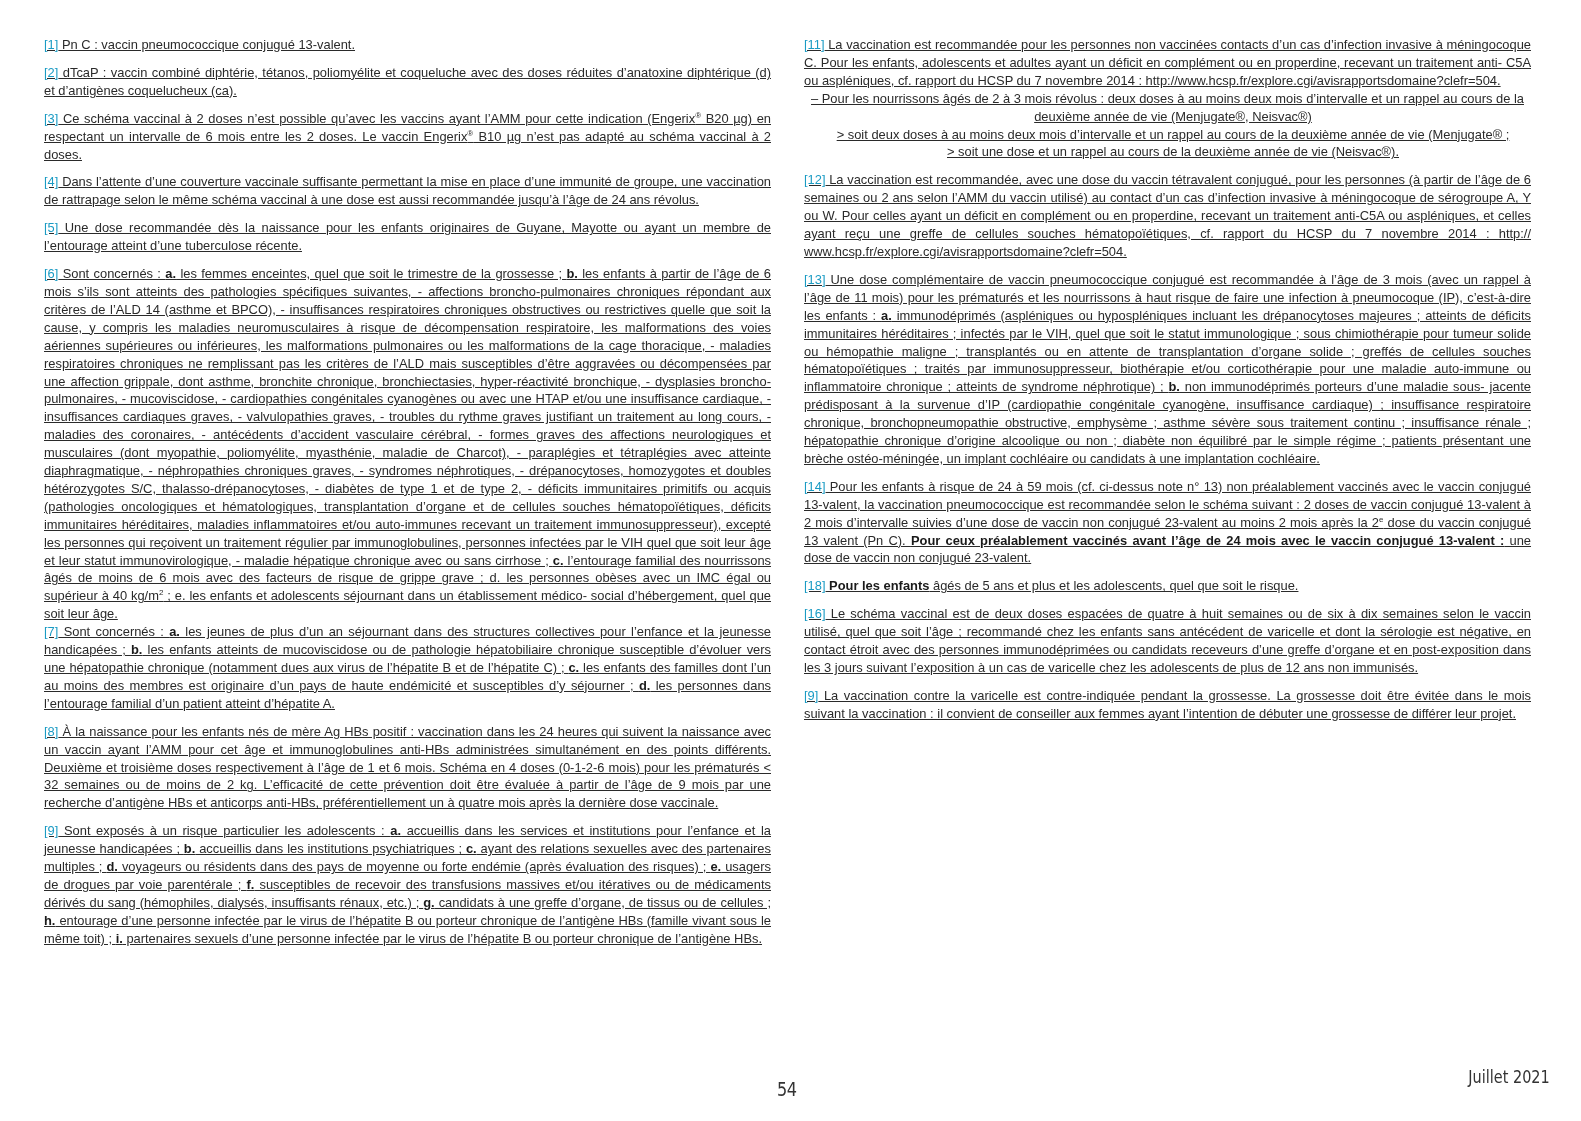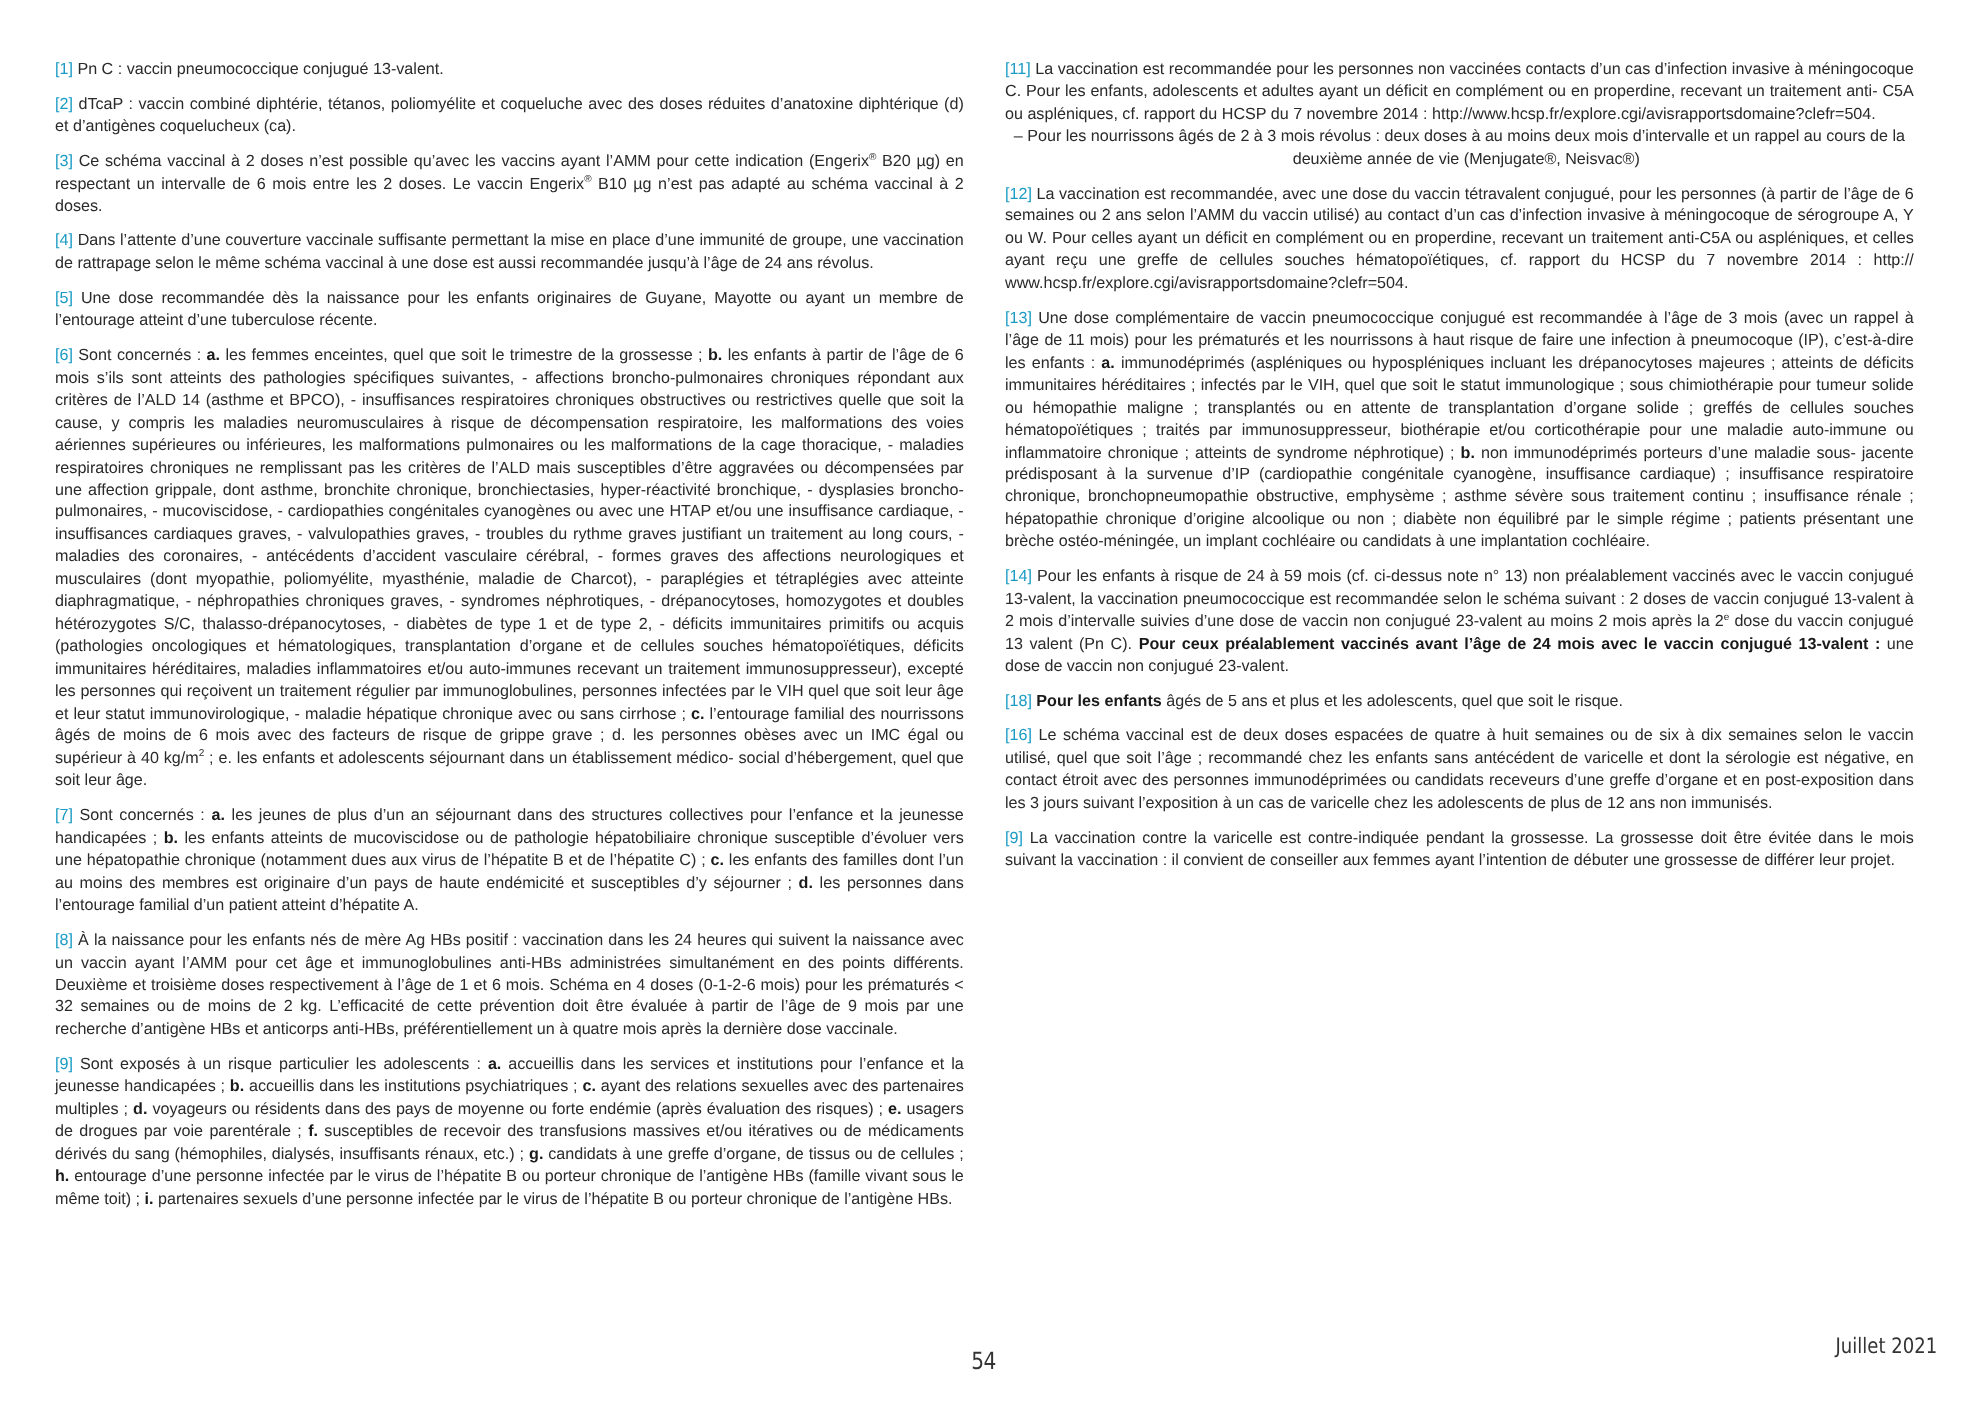--- a/index.html
+++ b/index.html
@@ -3,21 +3,21 @@
 <meta charset="utf-8">
 <style>
   html, body { margin: 0; padding: 0; }
   body {
     width: 1581px; height: 1121px; background: #ffffff; position: relative; overflow: hidden;
     font-family: "Liberation Sans", sans-serif; color: #2a2a2a;
   }
   .col { position: absolute; top: 36px; width: 727px; font-size: 12.9px; line-height: 17.9px; text-align: justify; }
   .col-left { left: 44px; }
   .col-right { left: 804px; }
-  .note { margin: 10px 0 10px 0; }
+  .note { margin: 0 0 10px 0; text-decoration: underline; }
   .note.tight { margin-bottom: 0; }
   .num { color: #1a9bc4; }
   b { font-weight: bold; color: #1a1a1a; }
   sup { font-size: 8px; line-height: 0; vertical-align: super; }
   .sub-item { margin: 0; text-align: center; }
   .dash { padding-left: 11px; text-indent: -11px; }
   .gt { padding-left: 11px; }
   .footer-page { position: absolute; left: 777px; top: 1078px; font-size: 19px; color: #333; font-family: "DejaVu Sans", sans-serif; letter-spacing: -0.5px; transform: scaleX(0.85); transform-origin: left; }
   .footer-date { position: absolute; right: 31px; top: 1067px; font-size: 17px; color: #333; font-family: "DejaVu Sans", sans-serif; transform: scaleX(0.85); transform-origin: right; }
 </style>
@@ -42,20 +42,22 @@
   <p class="note"><span class="num">[8]</span><span> À la naissance pour les enfants nés de mère Ag HBs positif : vaccination dans les 24 heures qui suivent la naissance avec un vaccin ayant l’AMM pour cet âge et immunoglobulines anti-HBs administrées simultanément en des points différents. Deuxième et troisième doses respectivement à l’âge de 1 et 6 mois. Schéma en 4 doses (0-1-2-6 mois) pour les prématurés &lt; 32 semaines ou de moins de 2 kg. L’efficacité de cette prévention doit être évaluée à partir de l’âge de 9 mois par une recherche d’antigène HBs et anticorps anti-HBs, préférentiellement un à quatre mois après la dernière dose vaccinale.</span></p>
 
   <p class="note"><span class="num">[9]</span><span> Sont exposés à un risque particulier les adolescents : </span><b>a.</b><span> accueillis dans les services et institutions pour l’enfance et la jeunesse handicapées ; </span><b>b.</b><span> accueillis dans les institutions psychiatriques ; </span><b>c.</b><span> ayant des relations sexuelles avec des partenaires multiples ; </span><b>d.</b><span> voyageurs ou résidents dans des pays de moyenne ou forte endémie (après évaluation des risques) ; </span><b>e.</b><span> usagers de drogues par voie parentérale ; </span><b>f.</b><span> susceptibles de recevoir des transfusions massives et/ou itératives ou de médicaments dérivés du sang (hémophiles, dialysés, insuffisants rénaux, etc.) ; </span><b>g.</b><span> candidats à une greffe d’organe, de tissus ou de cellules ; </span><b>h.</b><span> entourage d’une personne infectée par le virus de l’hépatite B ou porteur chronique de l’antigène HBs (famille vivant sous le même toit) ; </span><b>i.</b><span> partenaires sexuels d’une personne infectée par le virus de l’hépatite B ou porteur chronique de l’antigène HBs.</span></p>
 </div>
 
 <div class="col col-right">
 
   <div class="note">
     <p class="sub-item" style="text-align:justify"><span class="num">[11]</span><span> La vaccination est recommandée pour les personnes non vaccinées contacts d’un cas d’infection invasive à méningocoque C. Pour les enfants, adolescents et adultes ayant un déficit en complément ou en properdine, recevant un traitement anti- C5A ou aspléniques, cf. rapport du HCSP du 7 novembre 2014 : http://www.hcsp.fr/explore.cgi/avisrapportsdomaine?clefr=504.</span></p>
     <p class="sub-item dash">– Pour les nourrissons âgés de 2 à 3 mois révolus : deux doses à au moins deux mois d’intervalle et un rappel au cours de la deuxième année de vie (Menjugate®, Neisvac®)</p>
+    <p class="sub-item gt">&gt; soit deux doses à au moins deux mois d’intervalle et un rappel au cours de la deuxième année de vie (Menjugate® ;</p>
+    <p class="sub-item gt">&gt; soit une dose et un rappel au cours de la deuxième année de vie (Neisvac®).</p>
   </div>
 
   <p class="note"><span class="num">[12]</span><span> La vaccination est recommandée, avec une dose du vaccin tétravalent conjugué, pour les personnes (à partir de l’âge de 6 semaines ou 2 ans selon l’AMM du vaccin utilisé) au contact d’un cas d’infection invasive à méningocoque de sérogroupe A, Y ou W. Pour celles ayant un déficit en complément ou en properdine, recevant un traitement anti-C5A ou aspléniques, et celles ayant reçu une greffe de cellules souches hématopoïétiques, cf. rapport du HCSP du 7 novembre 2014 : http:// www.hcsp.fr/explore.cgi/avisrapportsdomaine?clefr=504.</span></p>
 
   <p class="note"><span class="num">[13]</span><span> Une dose complémentaire de vaccin pneumococcique conjugué est recommandée à l’âge de 3 mois (avec un rappel à l’âge de 11 mois) pour les prématurés et les nourrissons à haut risque de faire une infection à pneumocoque (IP), c’est-à-dire les enfants : </span><b>a.</b><span> immunodéprimés (aspléniques ou hypospléniques incluant les drépanocytoses majeures ; atteints de déficits immunitaires héréditaires ; infectés par le VIH, quel que soit le statut immunologique ; sous chimiothérapie pour tumeur solide ou hémopathie maligne ; transplantés ou en attente de transplantation d’organe solide ; greffés de cellules souches hématopoïétiques ; traités par immunosuppresseur, biothérapie et/ou corticothérapie pour une maladie auto-immune ou inflammatoire chronique ; atteints de syndrome néphrotique) ; </span><b>b.</b><span> non immunodéprimés porteurs d’une maladie sous- jacente prédisposant à la survenue d’IP (cardiopathie congénitale cyanogène, insuffisance cardiaque) ; insuffisance respiratoire chronique, bronchopneumopathie obstructive, emphysème ; asthme sévère sous traitement continu ; insuffisance rénale ; hépatopathie chronique d’origine alcoolique ou non ; diabète non équilibré par le simple régime ; patients présentant une brèche ostéo-méningée, un implant cochléaire ou candidats à une implantation cochléaire.</span></p>
 
   <p class="note"><span class="num">[14]</span><span> Pour les enfants à risque de 24 à 59 mois (cf. ci-dessus note n° 13) non préalablement vaccinés avec le vaccin conjugué 13-valent, la vaccination pneumococcique est recommandée selon le schéma suivant : 2 doses de vaccin conjugué 13-valent à 2 mois d’intervalle suivies d’une dose de vaccin non conjugué 23-valent au moins 2 mois après la 2</span><sup>e</sup><span> dose du vaccin conjugué 13 valent (Pn C). </span><b>Pour ceux préalablement vaccinés avant l’âge de 24 mois avec le vaccin conjugué 13-valent :</b><span> une dose de vaccin non conjugué 23-valent.</span></p>
 
   <p class="note"><span class="num">[18]</span><b> Pour les enfants</b><span> âgés de 5 ans et plus et les adolescents, quel que soit le risque.</span></p>
 

